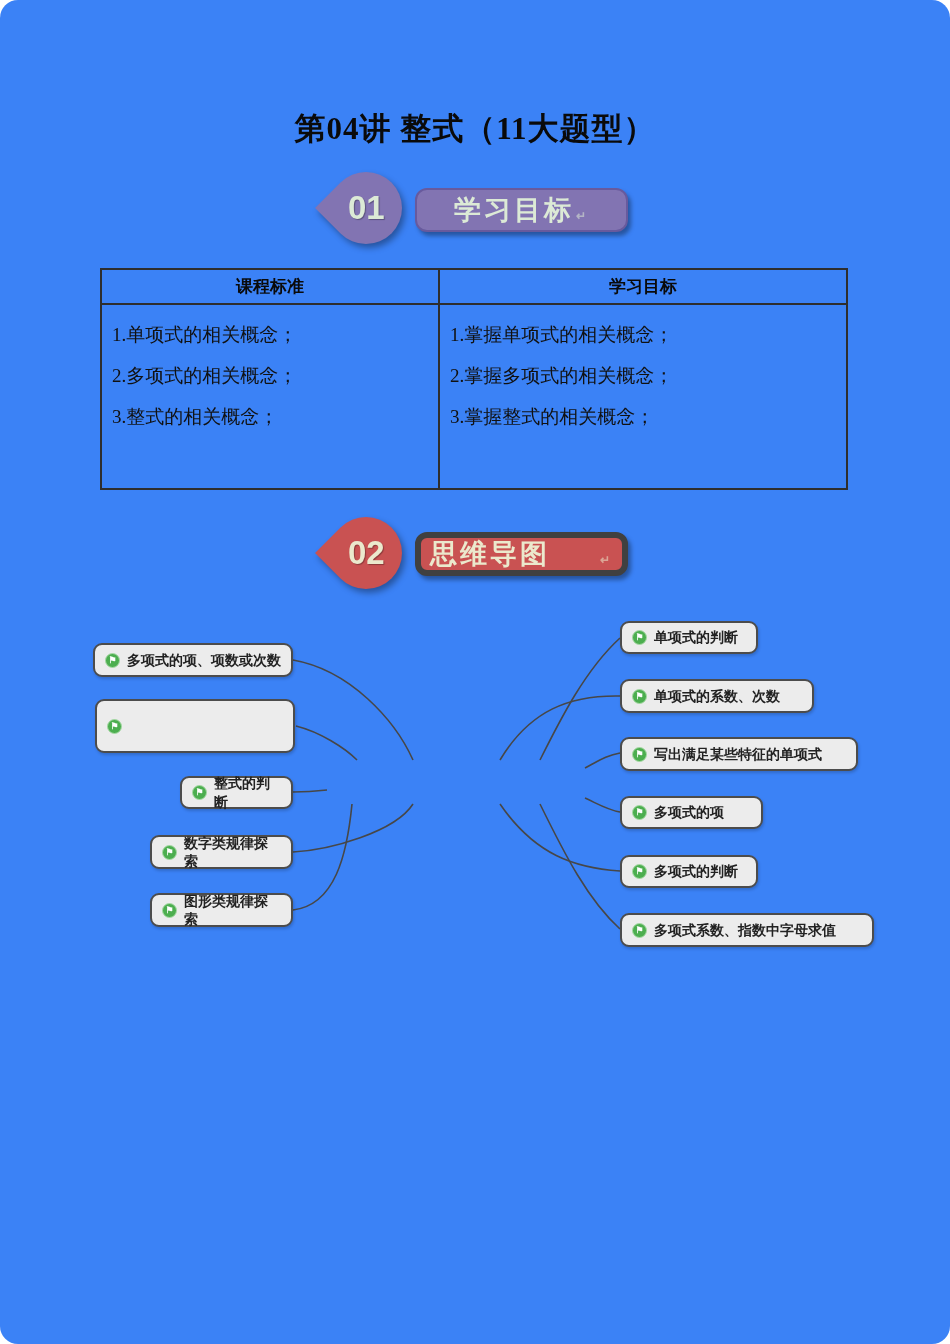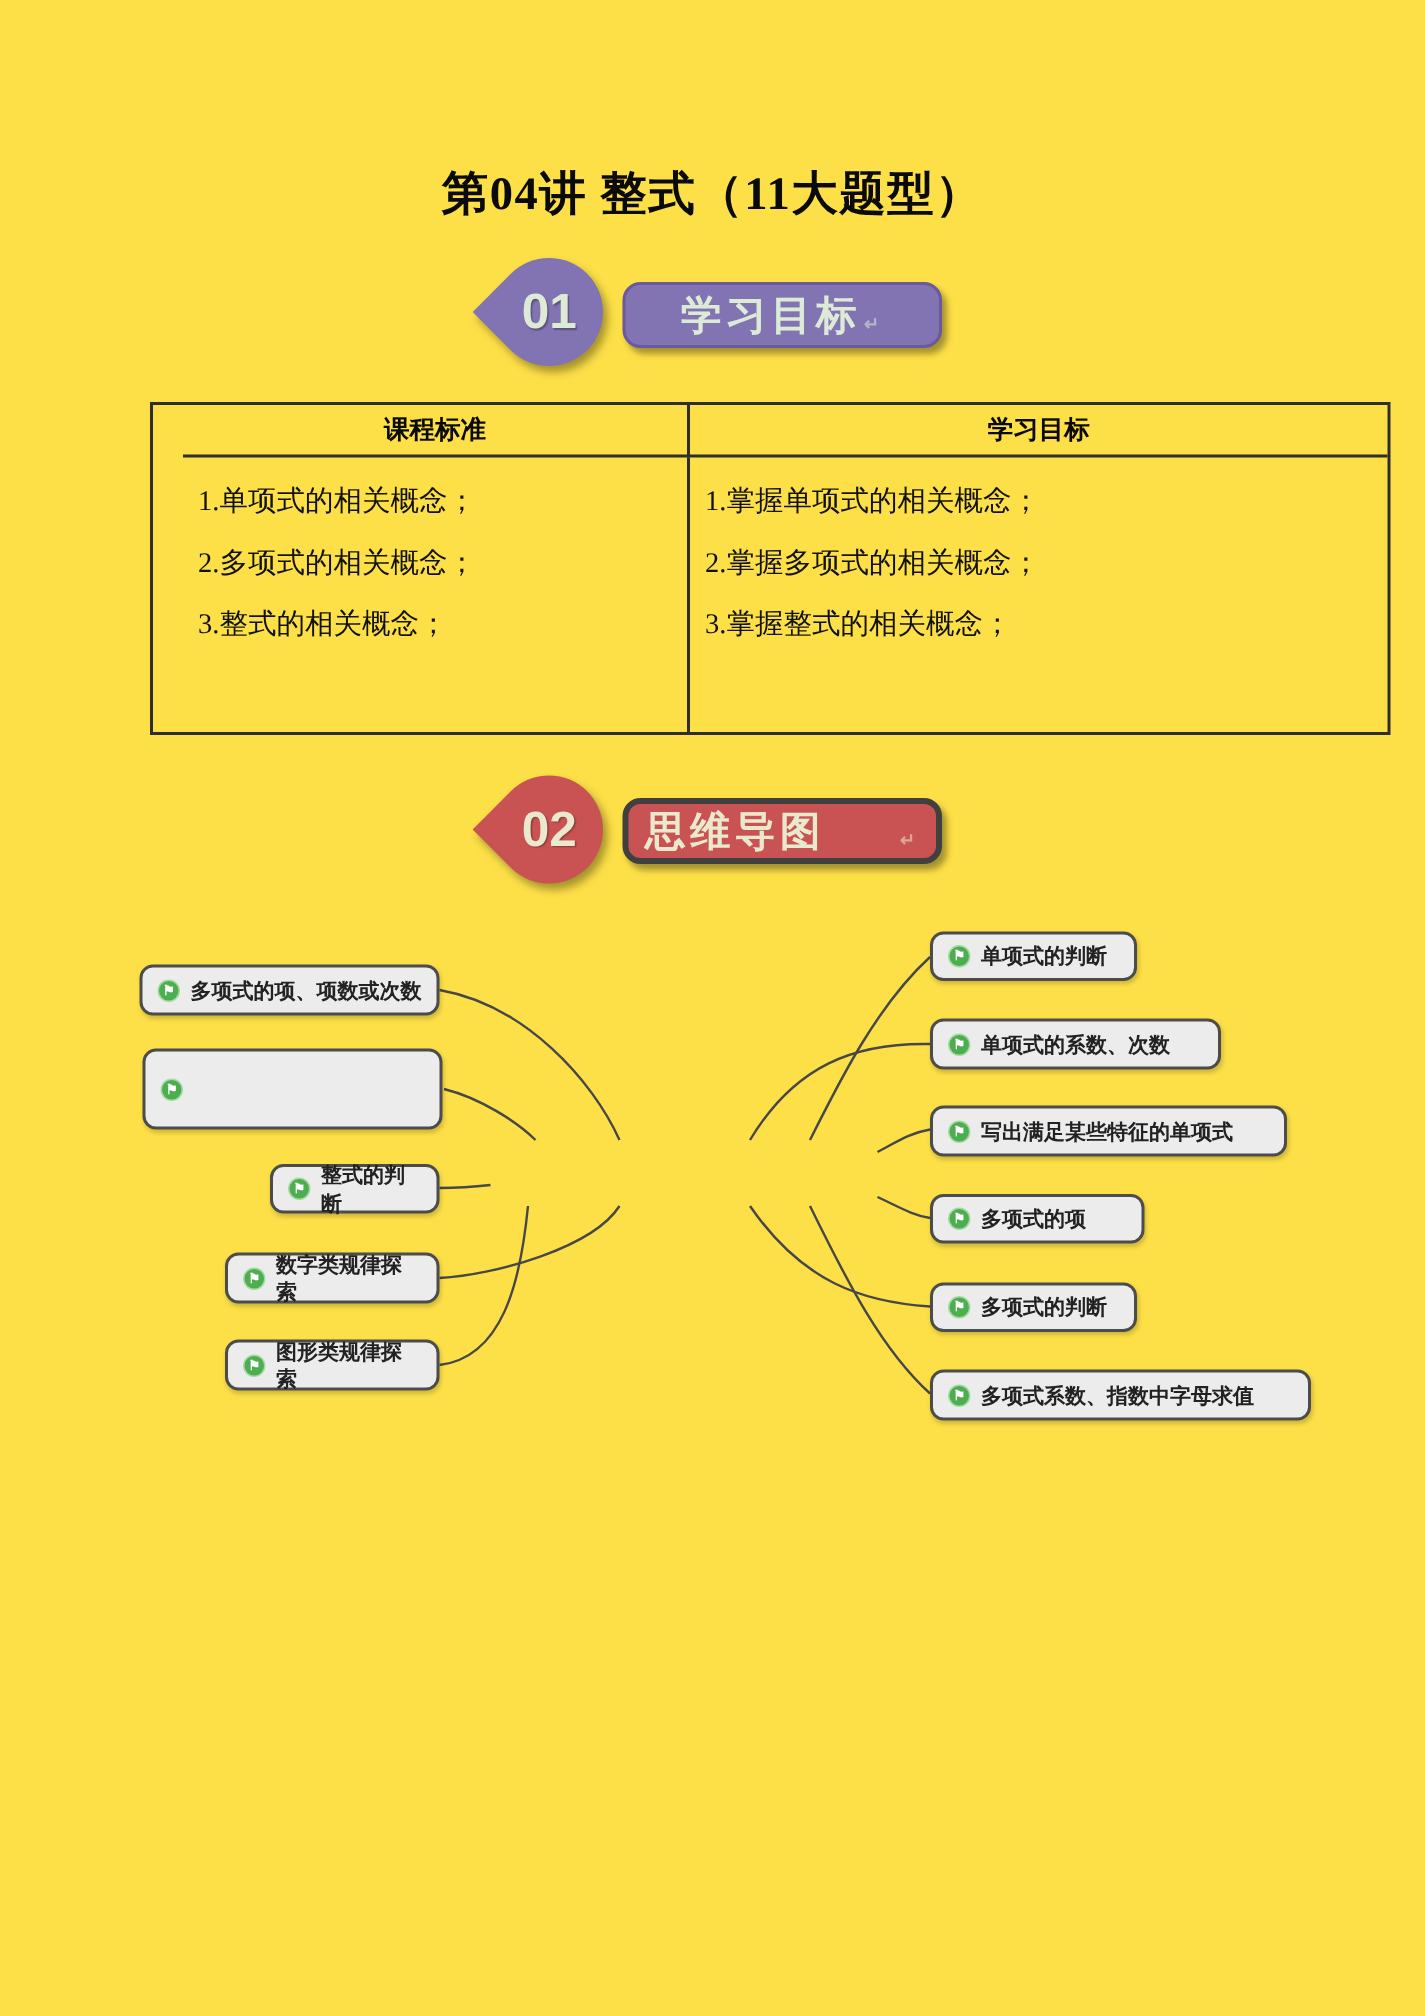--- a/index.html
+++ b/index.html
@@ -1,20 +1,21 @@
 <!DOCTYPE html>
 <html><head>
 <meta charset="utf-8">
 <style>
   * { margin:0; padding:0; box-sizing:border-box; }
   html,body { background:#ffffff; }
   .page {
     position:relative; width:950px; height:1344px; margin:0 auto;
-    background:#fde047; overflow:hidden;
+    background:#3b82f6; overflow:hidden;
     font-family:"Liberation Serif", serif;
+    border-radius:18px;
   }
 
   
   .doc-title {
     position:absolute; top:108px; left:0; width:100%;
     text-align:center; font-size:31px; font-weight:bold; color:#0a0a0a;
     letter-spacing:1px;
   }
 
   
@@ -33,27 +34,27 @@
     position:absolute; width:213px; height:44px; border-radius:12px;
     display:flex; align-items:center; justify-content:center;
     box-shadow:3px 4px 4px rgba(0,0,0,0.35);
     font-family:"Liberation Sans", sans-serif; font-weight:bold; font-size:27px;
     letter-spacing:3px;
   }
   .pill .swoosh { font-size:12px; opacity:0.55; margin-left:2px; transform:translateY(6px); }
   .purple-bg { background:#8274b2; color:#dcead6; }
   .pill.purple-bg { border:2px solid #685a9d; }
   .red-bg { background:#c95252; color:#ebe9cd; }
-  .pill.red-bg { border:4px solid #404040;gap:48px; }
+  .pill.red-bg { border:6px solid #404040;gap:48px; }
 
   
   .goal-table {
-    position:absolute; left:100px; top:268px; width:827px; height:222px;
+    position:absolute; left:100px; top:268px; width:748px; height:222px;
     border:2px solid #2e2e2e;
-    display:grid; grid-template-columns:338px 1fr; grid-template-rows:35px 1fr;padding-left:20px;
+    display:grid; grid-template-columns:338px 1fr; grid-template-rows:35px 1fr;
   }
   .goal-table .th {
     display:flex; align-items:center; justify-content:center;
     font-weight:bold; font-size:17px; color:#0a0a0a;
     border-bottom:2px solid #2e2e2e;
   }
   .goal-table .th.first, .goal-table .td.first { border-right:2px solid #2e2e2e; }
   .goal-table .td { padding:20px 6px 0 10px; }
   .goal-table .td p { font-size:19px; color:#111; margin:0 0 20px 0; line-height:1.1; }
 

